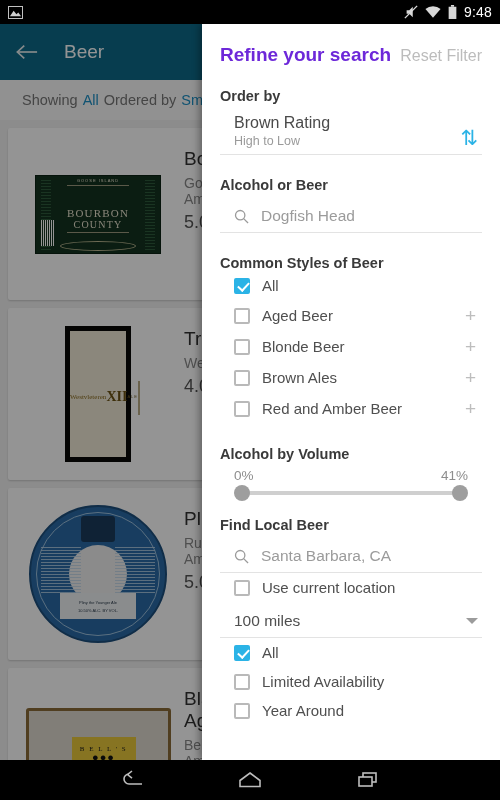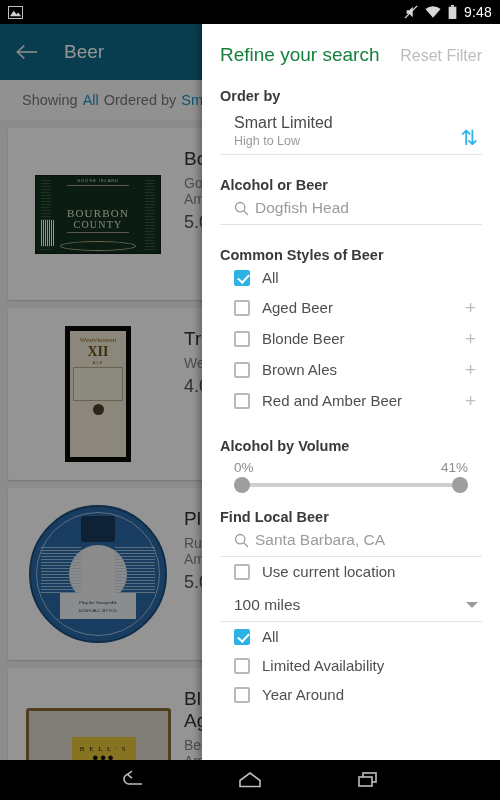--- a/index.html
+++ b/index.html
@@ -61,21 +61,21 @@
   .lbl-bourbon .rule { width: 62px; height: 1px; background: #9d9a7e; margin: 2px 0; }
   .lbl-bourbon .barcode { position: absolute; left: 5px; top: 44px; width: 13px; height: 26px; background: repeating-linear-gradient(90deg,#fff 0 1px,#14331f 1px 2px); }
   .lbl-bourbon .oval { width: 76px; height: 10px; border: 1px solid #bdb893; border-radius: 50%; margin-top: 6px; }
   .lbl-bourbon .side-l, .lbl-bourbon .side-r { position: absolute; top: 4px; width: 10px; height: 70px; background: repeating-linear-gradient(0deg, #2d5b3c 0 1px, transparent 1px 3px); }
   .lbl-bourbon .side-l { left: 5px; } .lbl-bourbon .side-r { right: 5px; }
 
   .lbl-west {
     width: 66px; height: 136px; background: #0a0a08; padding: 5px;
     display: flex; align-items: stretch; justify-content: center;
   }
-  .lbl-west .inner { background: #efe9d6; width: 100%; display: flex; flex-direction: column; align-items: center; padding-top: 5px; color: #6c5a23; }
+  .lbl-west .inner { background: #efe9d6; width: 100%; display: flex; align-items: center; padding-top: 5px; color: #6c5a23; }
   .lbl-west .wm { font-size: 7px; font-family: "Liberation Serif", serif; color: #8a6a1e; }
   .lbl-west .xii { font-size: 14px; font-weight: bold; font-family: "Liberation Serif", serif; color: #6b5213; }
   .lbl-west .ale { font-size: 4px; letter-spacing: 1px; }
   .lbl-west .box { border: 1px solid #b9ab86; width: 88%; height: 34px; margin-top: 2px; background: rgba(255,255,255,.25); }
   .lbl-west .seal { width: 11px; height: 11px; border-radius: 50%; background: #4a4129; margin-top: 3px; }
 
   .lbl-pliny {
     width: 138px; height: 138px; border-radius: 50%; background: #2a6aa5;
     position: relative; display: flex; align-items: center; justify-content: center;
     border: 2px solid #1d4f7d; overflow: hidden;
@@ -97,30 +97,30 @@
   #scrim { position: absolute; top: 24px; left: 0; width: 500px; height: 736px; background: rgba(0,0,0,.42); }
 
   
   #panel {
     position: absolute; top: 24px; left: 202px; width: 298px; height: 736px;
     background: #fff; box-shadow: -3px 0 7px rgba(0,0,0,.32);
     overflow: hidden; padding: 0 0 0 0;
   }
   #panel .inner { padding: 20px 18px 10px 18px; }
   .panel-head { display: flex; align-items: baseline; justify-content: space-between; }
-  .panel-title { font-size: 19px; color: #15803d; }
+  .panel-title { font-size: 19px; color: #6d28d9; font-weight: bold; }
   .reset { font-size: 16px; color: #bcbcbc; }
   .sec-title { font-size: 14.5px; font-weight: bold; color: #3a3a3a; margin-top: 22px; }
 
   .orderby { padding: 0 0 6px 14px; border-bottom: 1px solid #e3e3e3; margin-top: 10px; display: flex; align-items: flex-end; justify-content: space-between; }
   .orderby .main { font-size: 16px; color: #4a4a4a; }
   .orderby .sub { font-size: 12.5px; color: #9a9a9a; margin-top: 2px; }
   .sorticon { color: #2bb3e6; font-size: 21px; line-height: 1; padding-right: 4px; }
 
-  .searchrow { display: flex; align-items: center; gap: 6px; padding: 6px 0 7px 14px; border-bottom: 1px solid #e3e3e3; }
+  .searchrow { display: flex; align-items: center; gap: 12px; padding: 6px 0 7px 14px; border-bottom: 1px solid #e3e3e3; margin-top: 8px; }
   .searchrow .ph { font-size: 15.5px; color: #9b9b9b; }
 
   .cbrow { display: flex; align-items: center; padding: 6px 2px 6px 14px; gap: 12px; }
   .cbrow .lbl { font-size: 15px; color: #4f4f4f; flex: 1; }
   .cb { width: 16px; height: 16px; border: 2px solid #b9b9b9; border-radius: 2px; background: #fff; flex: 0 0 16px; }
   .cb.checked { background: #2bb3e6; border-color: #2bb3e6; position: relative; }
   .cb.checked::after {
     content: ""; position: absolute; left: 3.5px; top: 0.5px; width: 5px; height: 9px;
     border: solid #fff; border-width: 0 2px 2px 0; transform: rotate(43deg);
   }
@@ -289,21 +289,21 @@
     <div class="inner">
 
       <div class="panel-head">
         <span class="panel-title">Refine your search</span>
         <span class="reset">Reset Filter</span>
       </div>
 
       <div class="sec-title">Order by</div>
       <div class="orderby">
         <div>
-          <div class="main">Smart Limited</div>
+          <div class="main">Brown Rating</div>
           <div class="sub">High to Low</div>
         </div>
         <span class="sorticon">⇅</span>
       </div>
 
       <div class="sec-title">Alcohol or Beer</div>
       <div class="searchrow">
         <svg width="15" height="15" viewBox="0 0 16 16">
           <circle cx="6.6" cy="6.6" r="5" fill="none" stroke="#9b9b9b" stroke-width="1.4"></circle>
           <line x1="10.3" y1="10.3" x2="15" y2="15" stroke="#9b9b9b" stroke-width="1.4"></line>

